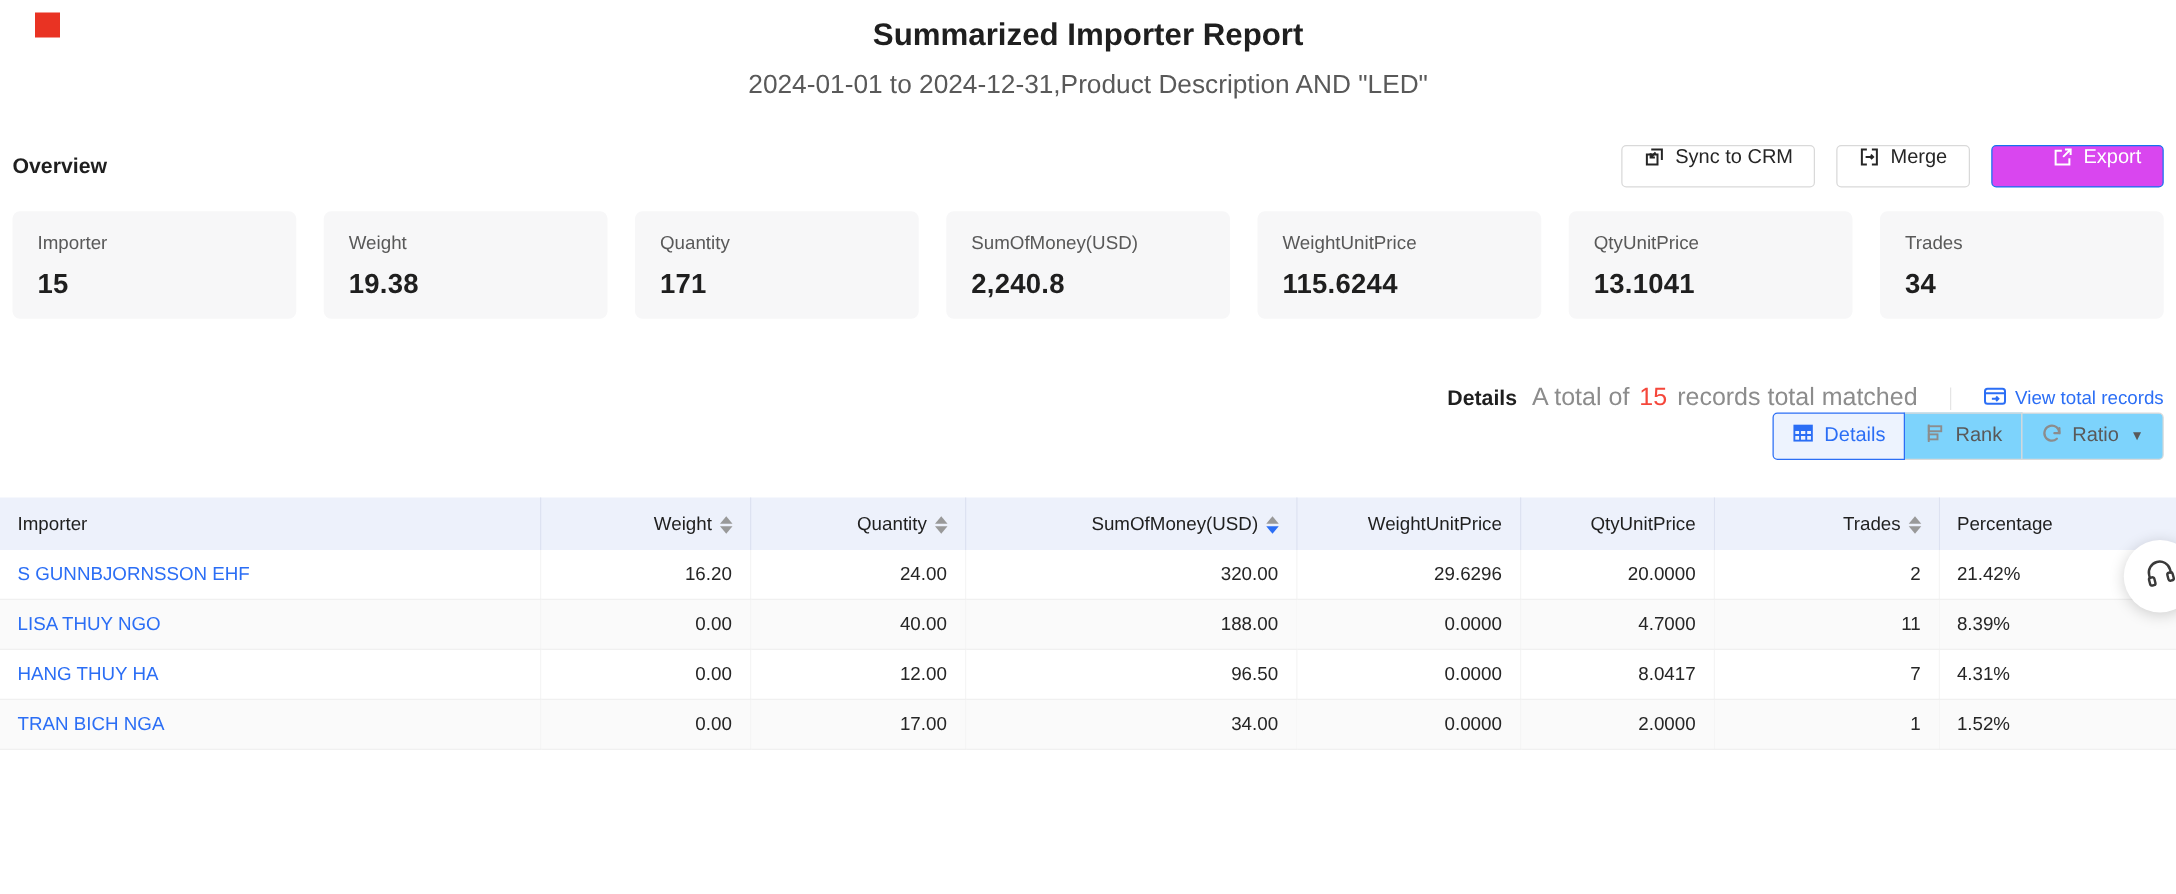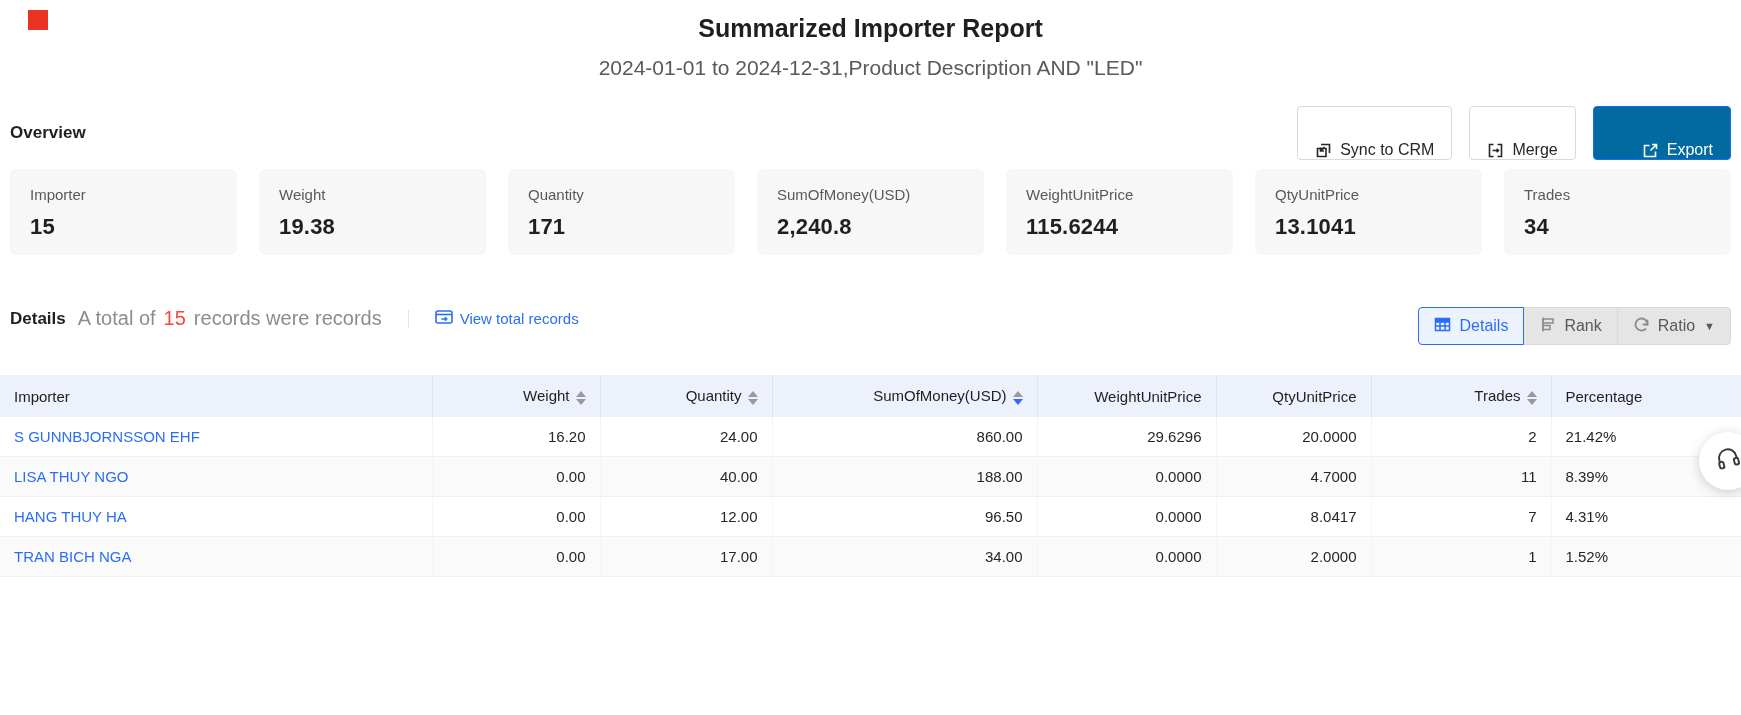--- a/index.html
+++ b/index.html
@@ -7,41 +7,41 @@
        font-family:"Liberation Sans","DejaVu Sans",sans-serif;color:#212121;}
   .red-marker{position:absolute;left:28px;top:10px;width:20px;height:20px;background:#e93323;}
 
   .page-title{text-align:center;padding-top:14px;font-size:25px;font-weight:700;color:#1f1f1f;}
   .page-subtitle{text-align:center;margin-top:13px;font-size:21px;color:#595959;}
 
   .toolbar-row{display:flex;align-items:center;justify-content:space-between;
                padding:0 10px;margin-top:33px;height:40px;}
   .overview-label{font-size:17px;font-weight:700;color:#1f1f1f;}
   .btn-group{display:flex;align-items:center;gap:17px;}
-  .btn{height:54px;padding:0 17px;border:1px solid #d9d9d9;border-radius:4px;background:#fff;
-       font-size:16px;color:#262626;display:inline-flex;align-items:flex-end;gap:8px;cursor:pointer;
+  .btn{height:34px;padding:0 17px;border:1px solid #d9d9d9;border-radius:4px;background:#fff;
+       font-size:16px;color:#262626;display:inline-flex;align-items:flex-start;gap:8px;cursor:pointer;
        font-family:inherit;}
   .btn svg{display:block;}
-  .btn.primary{background:#0369a1;border-color:#1570ef;color:#fff;padding-left:48px;}
+  .btn.primary{background:#d946ef;border-color:#1570ef;color:#fff;padding-left:48px;}
 
   .stats-row{display:flex;gap:22px;padding:0 10px;margin-top:16px;}
   .stat-card{flex:1;background:#f7f7f8;border-radius:6px;height:86px;padding:17px 20px;box-sizing:border-box;}
   .stat-label{font-size:15px;color:#595959;}
   .stat-value{font-size:22px;font-weight:700;color:#1f1f1f;margin-top:11px;letter-spacing:.2px;}
 
-  .details-bar{display:flex;align-items:flex-start;justify-content:space-between;padding:0 10px;margin-top:52px;}
+  .details-bar{display:flex;align-items:flex-end;justify-content:space-between;padding:0 10px;margin-top:52px;flex-direction:column;}
   .details-left{display:flex;align-items:center;gap:12px;}
   .details-title{font-size:17px;font-weight:700;color:#1f1f1f;}
   .matched-text{font-size:20px;color:#8c8c8c;display:flex;align-items:center;gap:8px;}
   .matched-count{color:#f5473b;}
   .vdivider{width:1px;height:18px;background:#e5e5e5;margin:0 14px;}
   .view-link{display:flex;align-items:center;gap:7px;color:#2b6ef5;font-size:15px;cursor:pointer;text-decoration:none;}
 
   .seg-group{display:flex;}
-  .seg{height:38px;padding:0 15px;border:1px solid #d9d9d9;background:#e5e5e5;color:#595959;font-size:16px;
+  .seg{height:38px;padding:0 15px;border:1px solid #d9d9d9;background:#7dd3fc;color:#595959;font-size:16px;
        display:inline-flex;align-items:center;gap:8px;cursor:pointer;margin-left:-1px;font-family:inherit;}
   .seg:first-child{border-radius:4px 0 0 4px;margin-left:0;}
   .seg:last-child{border-radius:0 4px 4px 0;}
   .seg.active{color:#2b6ef5;border-color:#2b6ef5;background:#edf3fe;position:relative;z-index:1;}
   .seg .caret-down{font-size:11px;margin-left:1px;}
 
   table.report{width:1741px;border-collapse:collapse;margin-top:30px;table-layout:fixed;font-size:15px;}
   table.report th{background:#edf1fb;height:42px;font-weight:500;color:#1f1f1f;
                   border-right:1px solid #dde2f1;padding:0 14px;white-space:nowrap;}
   table.report th:last-child{border-right:none;}
@@ -137,21 +137,21 @@
       <div class="stat-value">34</div>
     </div>
   </div>
 
 <div class="details-bar">
   <div class="details-left">
     <span class="details-title">Details</span>
     <span class="matched-text">
       <span>A total of</span>
       <span class="matched-count">15</span>
-      <span>records were records</span>
+      <span>records total matched</span>
     </span>
     <span class="vdivider"></span>
     <a class="view-link">
       <span>
         <svg width="18" height="16" viewBox="0 0 18 16" fill="none" stroke="#2b6ef5" stroke-width="1.6">
           <rect x="1" y="2" width="16" height="12" rx="2"></rect>
           <path d="M1 5.5 H17"></path>
             <path d="M6.5 10 H11.5 M9.9 8.2 L11.7 10 L9.9 11.8"></path>
         </svg>
       </span>
@@ -219,21 +219,21 @@
             <i class="down"></i>
           </span></th>
         <th class="al"><span>Percentage</span></th>
       </tr>
     </thead>
   <tbody>
       <tr>
         <td class="al first"><a class="importer-link">S GUNNBJORNSSON EHF</a></td>
         <td class="ar">16.20</td>
         <td class="ar">24.00</td>
-        <td class="ar">860.00</td>
+        <td class="ar">320.00</td>
         <td class="ar">29.6296</td>
         <td class="ar">20.0000</td>
         <td class="ar">2</td>
         <td class="al">21.42%</td>
       </tr>
       <tr>
         <td class="al first"><a class="importer-link">LISA THUY NGO</a></td>
         <td class="ar">0.00</td>
         <td class="ar">40.00</td>
         <td class="ar">188.00</td>

